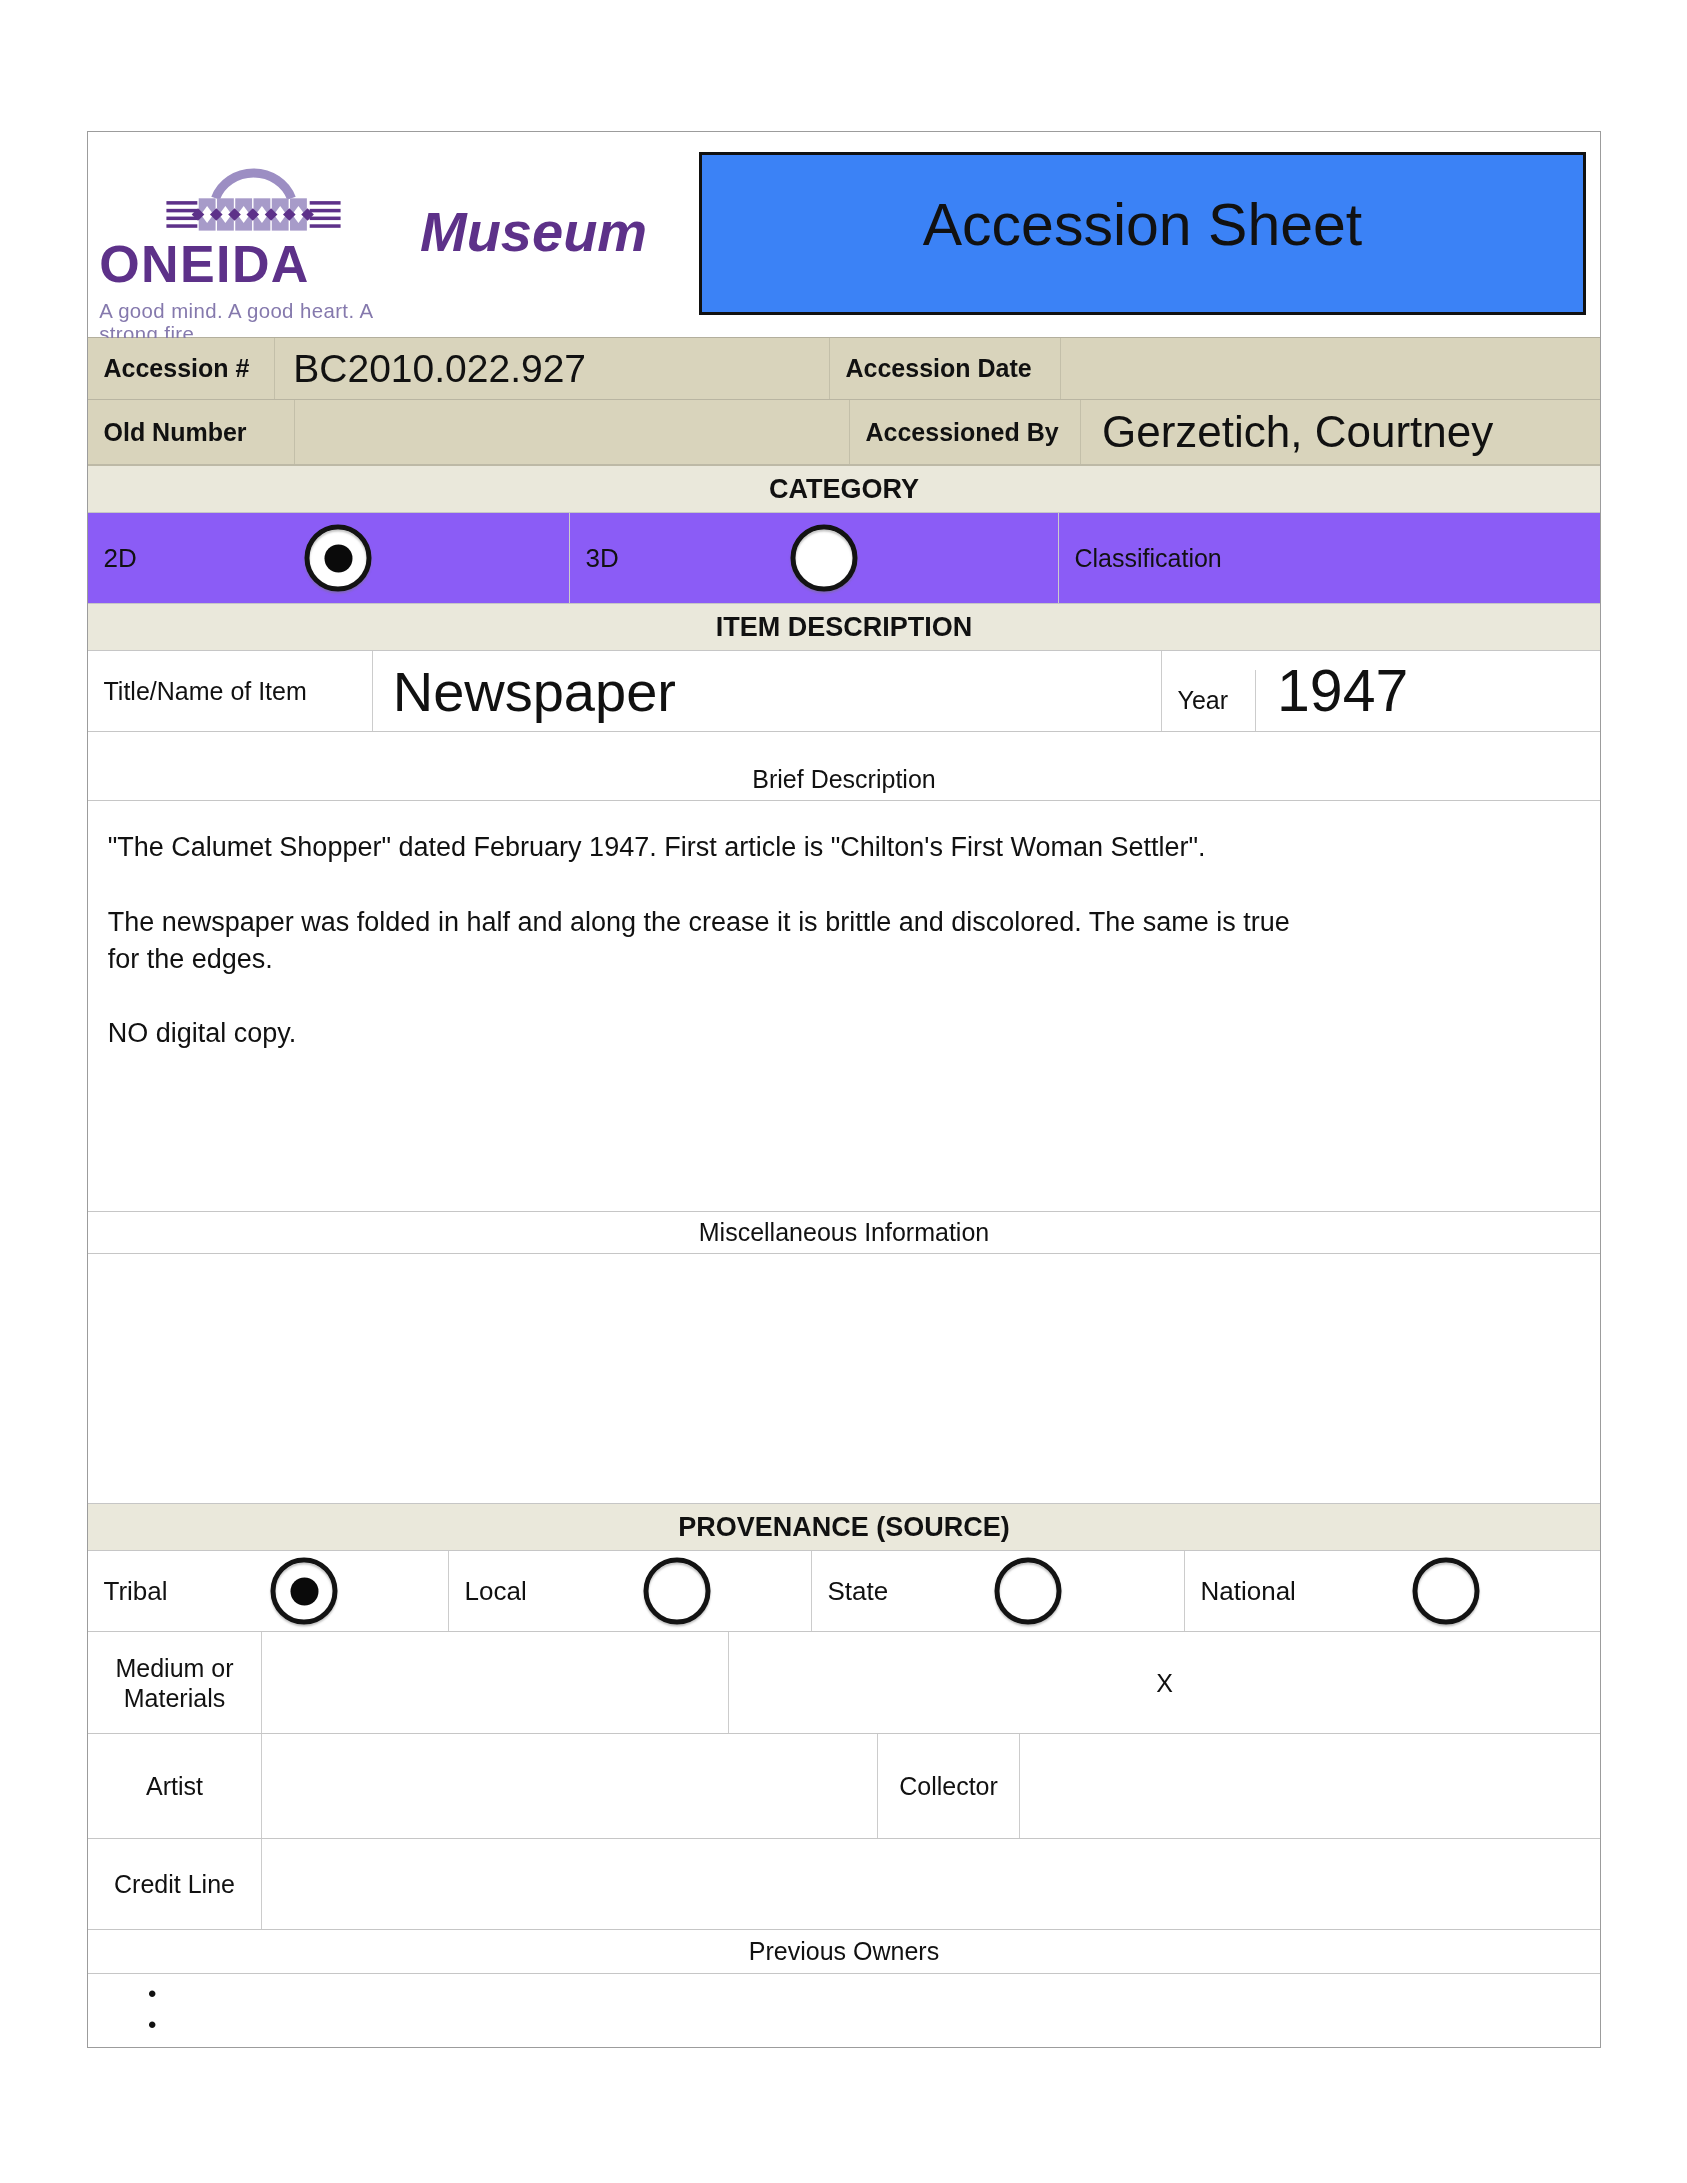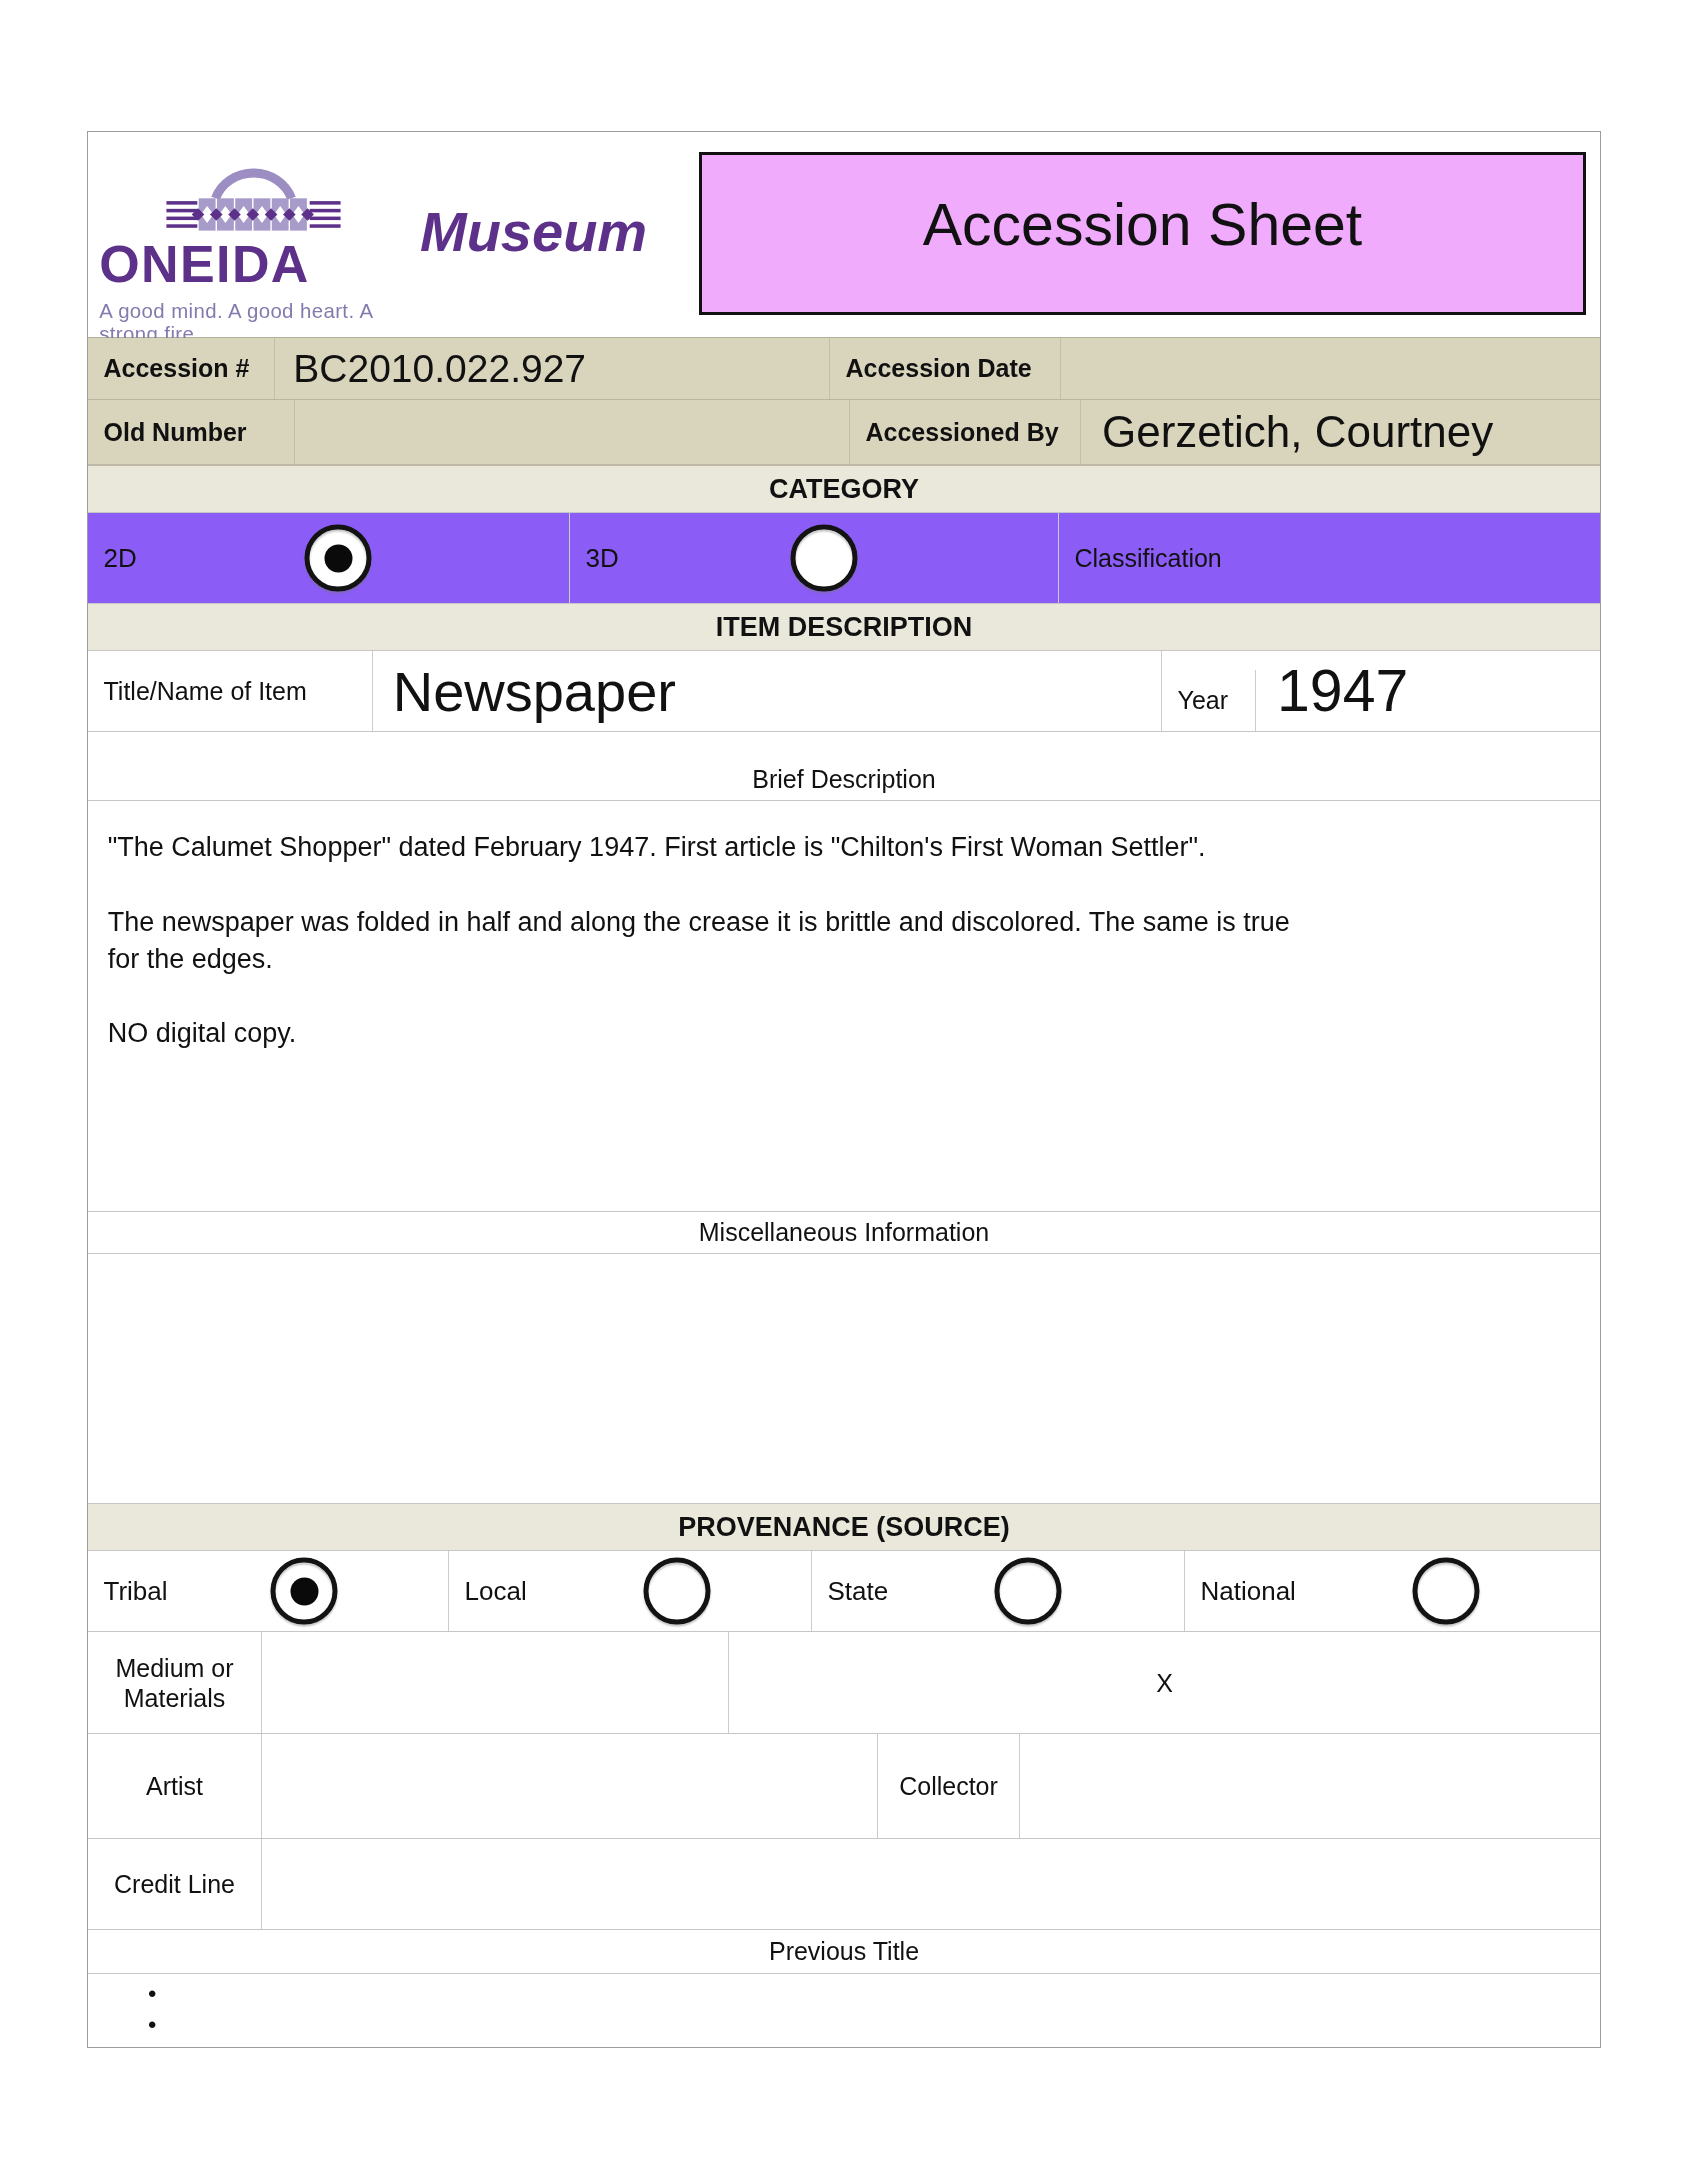--- a/index.html
+++ b/index.html
@@ -17,21 +17,21 @@
   .cell{box-sizing:border-box;display:flex;align-items:center;position:relative;}
   .cell.vline{border-right:1.4px solid #cccccc;}
   
   .hd{height:205px;position:relative;border-bottom:1.4px solid #b3af9d;}
   .logo{position:absolute;left:11.2px;top:24px;width:309px;text-align:left;}
   .logo .org{font-size:52px;font-weight:bold;letter-spacing:1.4px;color:var(--purple);line-height:1;margin-top:1.4px;}
   .logo .tag{font-size:20.4px;color:#8579ad;margin-top:9.8px;letter-spacing:0.4px;}
   .museum{position:absolute;left:332px;top:67px;font-size:56px;font-weight:bold;font-style:italic;color:var(--purple);}
   .titlebox{
     position:absolute;left:611px;top:20.4px;width:887px;height:163px;
-    border:3.5px solid #111;box-sizing:border-box;background:#f0abfc;
+    border:3.5px solid #111;box-sizing:border-box;background:#3b82f6;
     display:flex;align-items:center;justify-content:center;padding-bottom:18.3px;
   }
   .titlebox .t{font-size:59px;}
   
   .tan{background:var(--tan);}
   .tan .cell.vline{border-right:1.4px solid #c3bfa9;}
   .lbl{font-weight:bold;font-size:25px;padding-left:15.5px;line-height:1.15;}
   .val-md{font-size:39px;padding-left:18.3px;}
   .val-lg{font-size:44px;padding-left:21px;}
   .rowA{height:62px;border-bottom:1.4px solid #b9b5a2;}
@@ -203,21 +203,21 @@
     <div class="cell vline" style="width:616px;"></div>
     <div class="cell vline centerlbl" style="width:142px;">Collector</div>
     <div class="cell" style="flex:1;"></div>
   </div>
 
   <div class="row creditrow">
     <div class="cell vline centerlbl" style="width:174px;">Credit Line</div>
     <div class="cell" style="flex:1;"></div>
   </div>
 
-  <div class="row prevrow">Previous Title</div>
+  <div class="row prevrow">Previous Owners</div>
 
   <div class="row bulletsrow">
     <span class="bullet">•</span>
     <span class="bullet">•</span>
   </div>
 
 
 </div>
 
 

